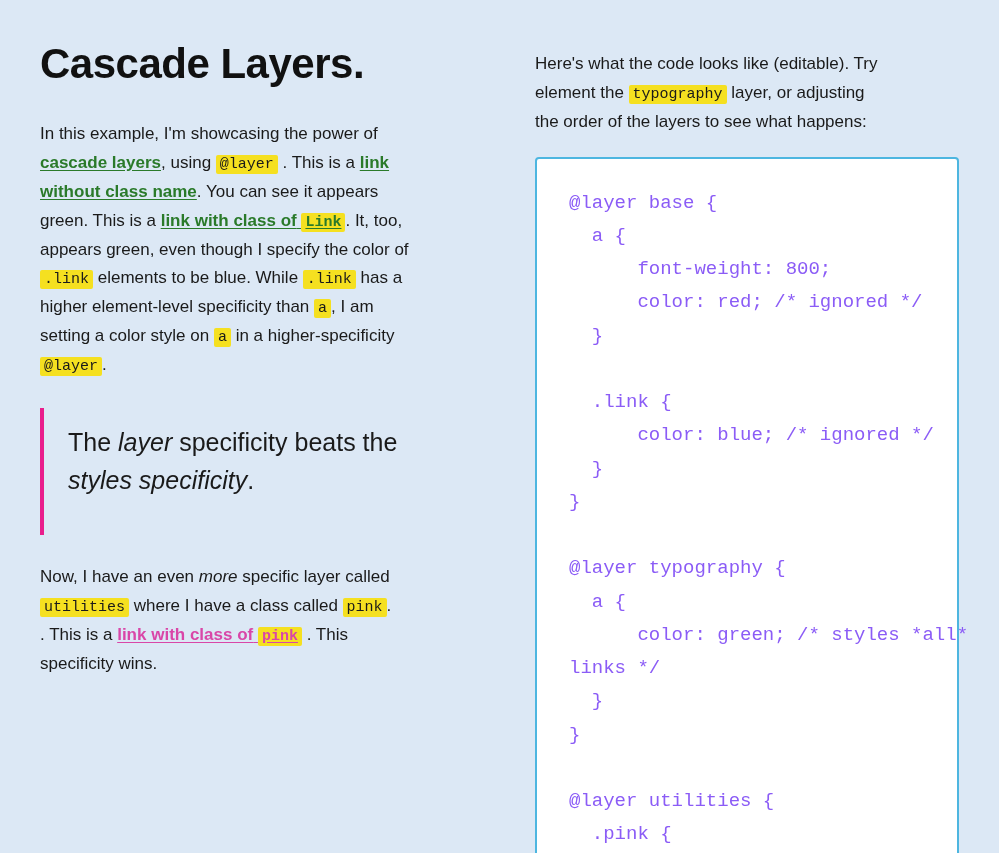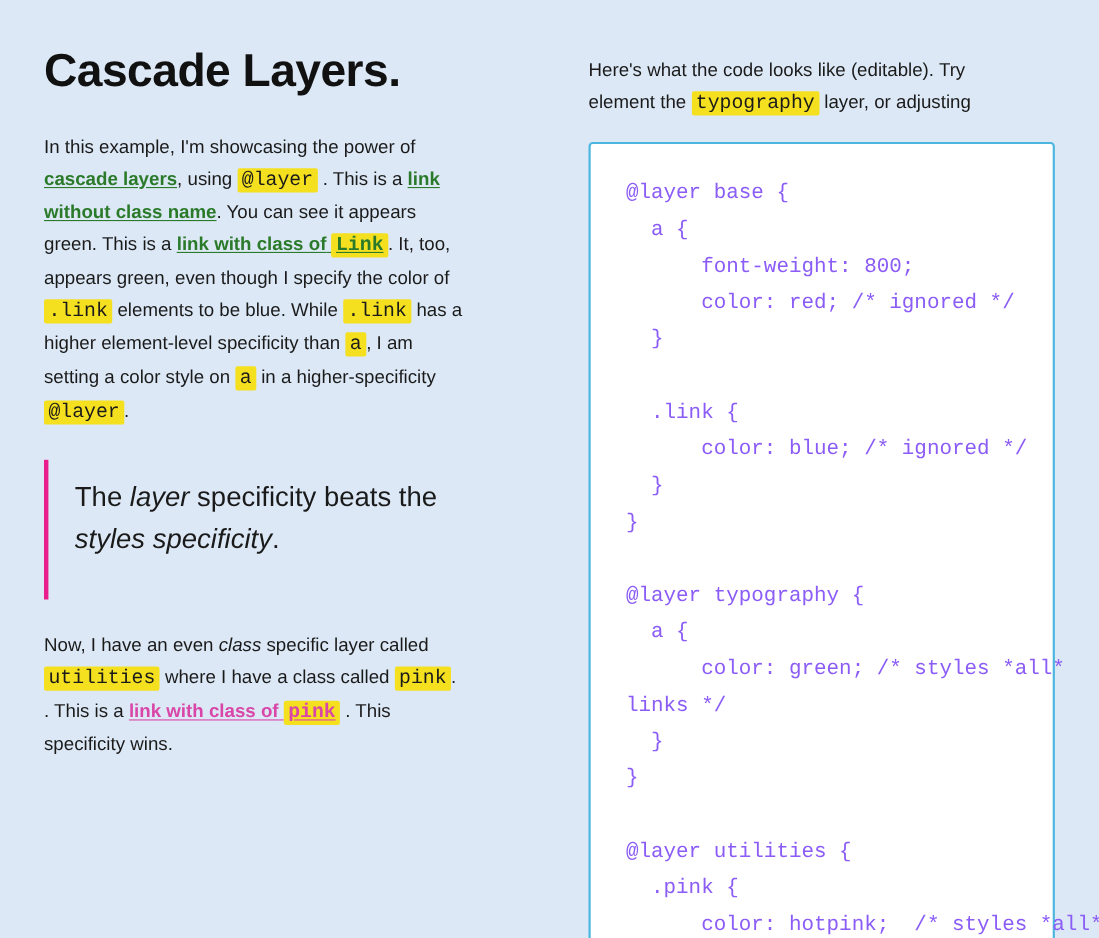--- a/index.html
+++ b/index.html
@@ -50,21 +50,21 @@
 
     .body-text p {
       margin-bottom: 20px;
     }
 
     .highlight-yellow {
       background-color: #f5e020;
       padding: 1px 4px;
       border-radius: 2px;
       font-family: 'Courier New', Courier, monospace;
-      font-size: 18px;
+      font-size: 15px;
     }
 
     .link-green {
       color: #2a7a2a;
       font-weight: 700;
       text-decoration: underline;
       text-underline-offset: 2px;
     }
 
     .link-pink {
@@ -143,38 +143,39 @@
       </p>
 
       <blockquote class="blockquote">
         <p class="blockquote-text">
           <span>The</span> <em>layer</em> <span>specificity beats the</span><br>
           <em>styles specificity</em><span>.</span>
         </p>
       </blockquote>
 
       <p>
-        <span>Now, I have an even</span> <em>class</em> <span>specific layer called</span>
+        <span>Now, I have an even</span> <em>more</em> <span>specific layer called</span>
         <span class="highlight-yellow">utilities</span>
         <span>where I have a class called</span>
         <span class="highlight-yellow">pink</span><span>.</span>
         <br>
         <span>. This is a</span>
         <a href="#" class="link-pink"><span>link with class of</span> <span class="highlight-yellow">pink</span></a>
         <span>. This specificity wins.</span>
       </p>
 
     </div>
   </div>
 
   <div class="right-col">
 
     <p class="right-intro">
       <span>Here's what the code looks like (editable). Try</span><br>
       <span>element the</span> <span class="highlight-yellow">typography</span> <span>layer, or adjusting</span><br>
+      <span>the order of the layers to see what happens:</span>
     </p>
 
     <div class="code-box">
       <pre contenteditable="true" style="">@layer base {
   a {
       font-weight: 800;
       color: red; /* ignored */
   }
 
   .link {

